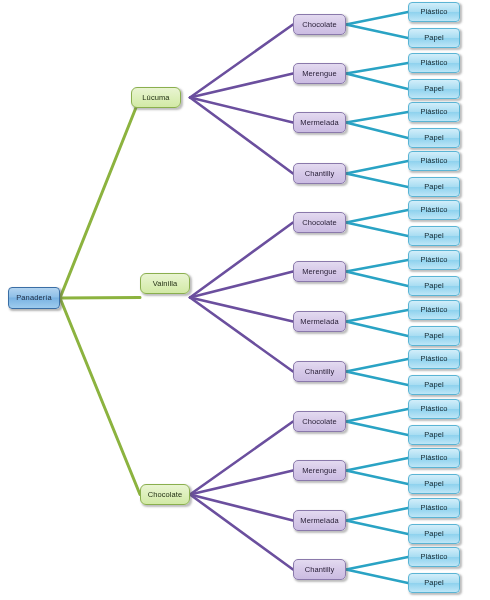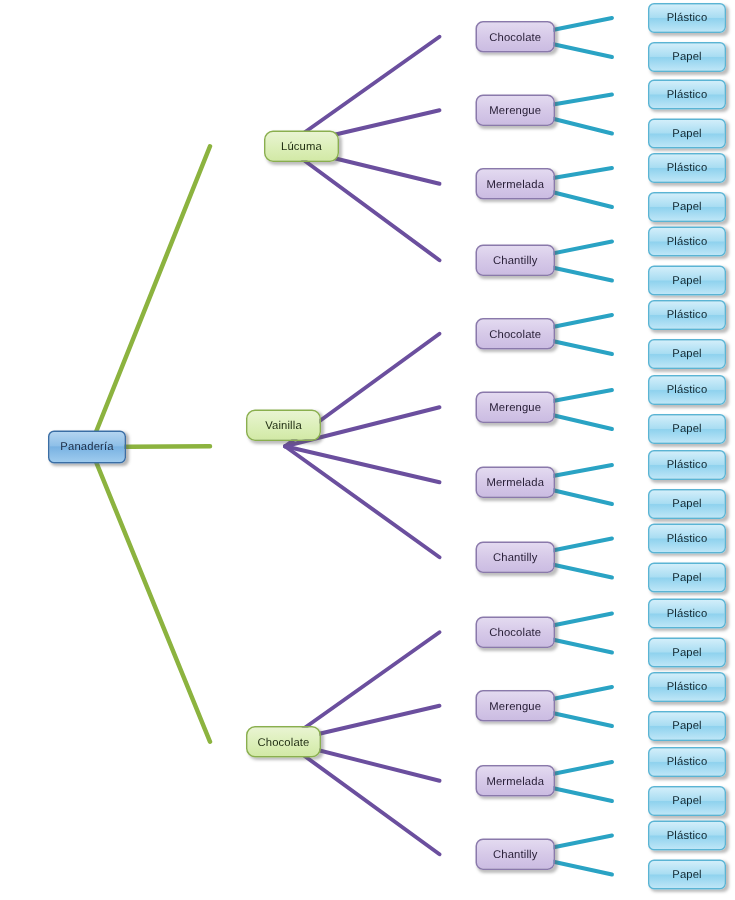--- a/index.html
+++ b/index.html
@@ -28,21 +28,20 @@
     position: absolute;
     box-sizing: border-box;
     display: flex;
     align-items: center;
     justify-content: center;
     border-radius: 5px;
     text-align: center;
     white-space: nowrap;
     letter-spacing: 0.1px;
     z-index: 3;
-    margin-left: 24px;
   }
   .node-label {
     display: block;
     line-height: 1;
   }
 
   
   .node.lvl0 {
     width: 52px;
     height: 22px;
@@ -166,21 +165,21 @@
       </div>
       <div class="node lvl3" style="left: 408px; top: 151px;">
         <span class="node-label">Plástico</span>
       </div>
       <div class="node lvl3" style="left: 408px; top: 177px;">
         <span class="node-label">Papel</span>
       </div>
       <div class="node lvl2" style="left: 293px; top: 163px;">
         <span class="node-label">Chantilly</span>
       </div>
-      <div class="node lvl1" style="left: 152px; top: 87px;">
+      <div class="node lvl1" style="left: 131px; top: 87px;">
         <span class="node-label">Lúcuma</span>
       </div>
       <div class="node lvl3" style="left: 408px; top: 200px;">
         <span class="node-label">Plástico</span>
       </div>
       <div class="node lvl3" style="left: 408px; top: 226px;">
         <span class="node-label">Papel</span>
       </div>
       <div class="node lvl2" style="left: 293px; top: 212px;">
         <span class="node-label">Chocolate</span>

